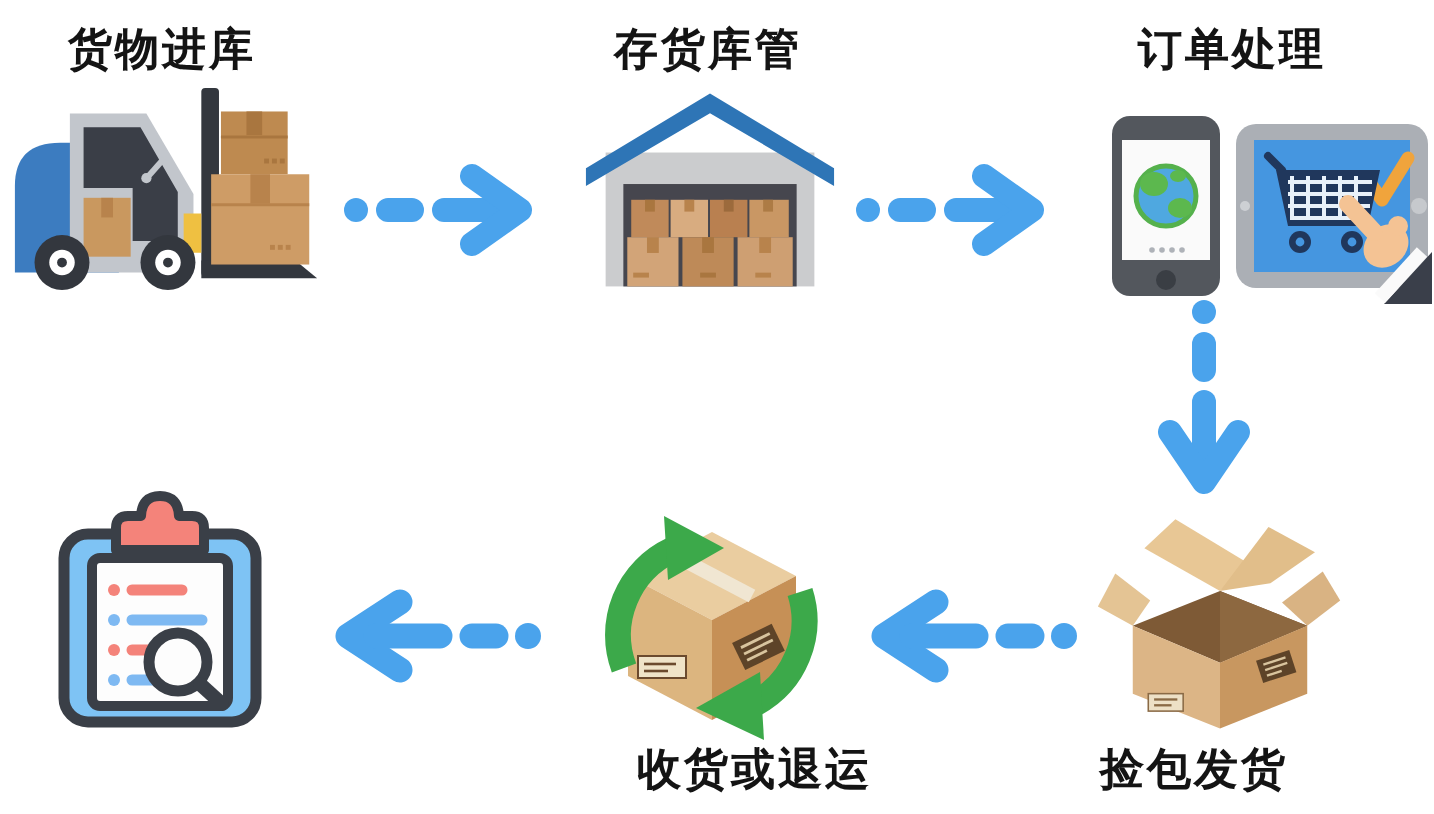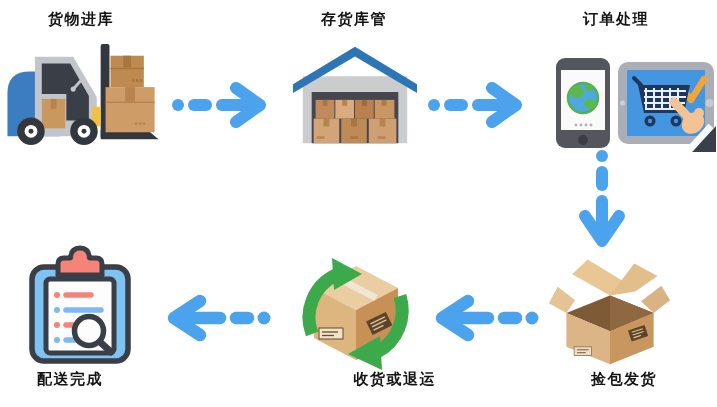--- a/index.html
+++ b/index.html
@@ -2,37 +2,36 @@
 <html><head>
 <meta charset="utf-8">
 <style>
   html,body{margin:0;padding:0;background:#fff;}
   .canvas{
     position:relative;width:717px;height:407px;background:#ffffff;
     font-family:"Liberation Sans","DejaVu Sans",sans-serif;overflow:hidden;
   }
   .abs{position:absolute;}
   .step-label{
-    position:absolute;font-weight:700;font-size:15px;color:#141414;
+    position:absolute;font-weight:700;font-size:22px;color:#141414;
     text-align:center;letter-spacing:1.5px;white-space:nowrap;
   }
   svg{display:block;}
 </style>
 </head>
 <body>
 
 <div class="canvas">
 
   <div class="step-label" style="left:21px;top:10px;width:120px;">货物进库</div>
   <div class="step-label" style="left:294px;top:10px;width:120px;">存货库管</div>
   <div class="step-label" style="left:556px;top:10px;width:120px;">订单处理</div>
 
-  <div class="step-label" style="left:537px;top:370px;width:120px;text-align:right;">捡包发货</div>
+  <div class="step-label" style="left:537px;top:370px;width:120px;">捡包发货</div>
   <div class="step-label" style="left:290px;top:370px;width:146px;text-align:right;">收货或退运</div>
-  <div class="step-label" style="left:10px;top:370px;width:120px;">配送完成</div>
 
   <div class="abs" style="left:4px;top:42px;">
     <svg width="158" height="104" viewBox="0 0 160 106">
       <rect x="98" y="2" width="9" height="96" rx="2" fill="#33373E"></rect>
       <polygon points="98,90 146,90 157,99 98,99" fill="#33373E"></polygon>
       <path d="M3,96 L3,52 Q3,30 26,30 L56,30 L56,96 Z" fill="#3C7CC0"></path>
       <polygon points="31,15 70,15 94,56 94,96 31,96" fill="#C2C6CC"></polygon>
       <polygon points="38,22 67,22 86,55 86,80 63,80 63,53 38,53" fill="#3A3E47"></polygon>
       <line x1="79" y1="38" x2="71" y2="47" stroke="#C2C6CC" stroke-width="3"></line>
       <circle cx="70" cy="48" r="2.6" fill="#C2C6CC"></circle>

